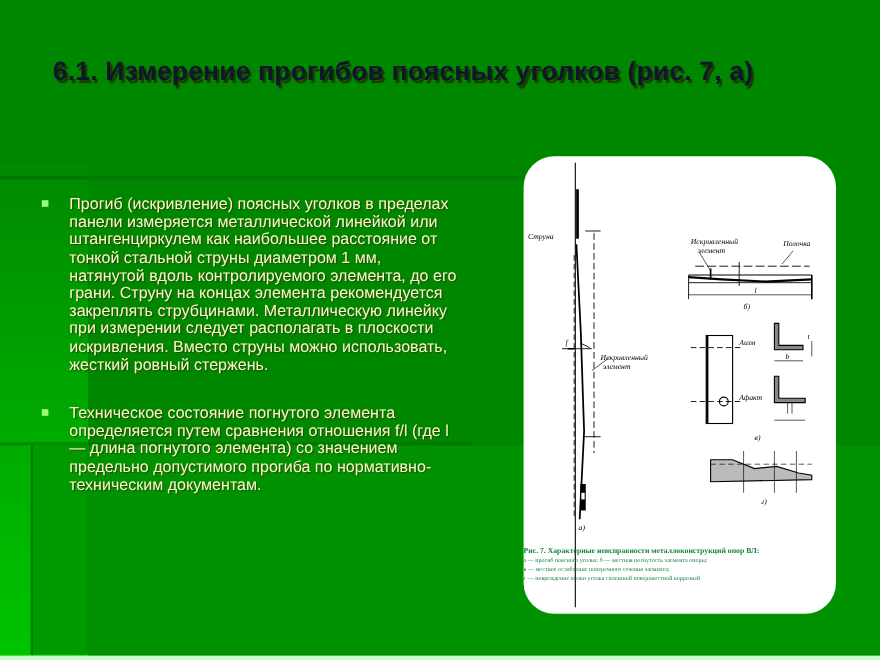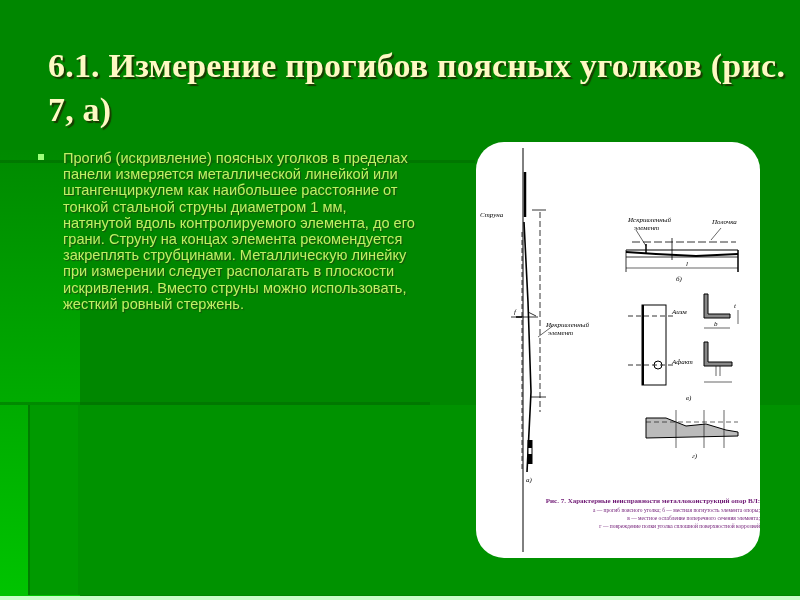--- a/index.html
+++ b/index.html
@@ -25,67 +25,72 @@
     background: #c8ffc8;
   }
   .bg-hline-1 {
     position: absolute; left: 0; top: 160px; width: 475px; height: 3px; background: #006a00; opacity: .55;
   }
   .bg-hline-2 {
     position: absolute; left: 0; top: 402px; width: 430px; height: 3px; background: #006a00; opacity: .5;
   }
   .title {
     position: absolute; left: 48px; top: 44px; width: 740px;
-    color: #fef9c3; font-weight: bold; font-size: 34px; line-height: 44px;
-    font-family: Liberation Serif, serif;
+    color: #0f172a; font-weight: bold; font-size: 24px; line-height: 44px;
+    font-family: Liberation Sans, sans-serif;
     text-shadow: 2px 2px 1px #1a3a00;
     letter-spacing: 0.2px;
   }
   .content {
     position: absolute; left: 36px; top: 150px; width: 380px;
   }
   .bullet {
-    position: relative; padding-left: 27px; color: #bef264;
+    position: relative; padding-left: 27px; color: #fef9c3;
     font-size: 14.6px; line-height: 16.2px;
     text-shadow: 1px 1px 1px #1e4a10;
     margin-bottom: 2px;
+    margin-top: 28px;
   }
   .bullet-mark {
     position: absolute; left: 2px; top: 4px; width: 6px; height: 6px; background: #9cff7a;
   }
   .figure {
     position: absolute; left: 476px; top: 142px; width: 284px; height: 416px;
     background: #ffffff;
     border-radius: 28px;
   }
   .figure svg { position: absolute; left: 0; top: 0; }
   .fig-label { font-family: "Liberation Serif", serif; font-style: italic; font-size: 7px; fill: #000; }
   .caption {
-    position: absolute; left: 0; top: 355px; width: 284px; text-align: right;
-    font-family: "Liberation Serif", serif; color: #701a75;
+    position: absolute; left: 0; top: 355px; width: 284px; text-align: left;
+    font-family: "Liberation Serif", serif; color: #15803d;
   }
   .caption-title { font-size: 7px; font-weight: bold; line-height: 9px; }
   .caption-line { font-size: 5.5px; line-height: 8px; }
 </style>
 </head>
 <body>
 
 <div class="bg-left-grad"></div>
 <div class="bg-panel-2"></div>
 <div class="bg-panel-1"></div>
 <div class="bg-hline-1"></div>
 <div class="bg-hline-2"></div>
 <div class="bg-strip-bottom"></div>
 
 <h1 class="title" style="margin:0;">6.1. Измерение прогибов поясных уголков (рис. 7, а)</h1>
 
 <div class="content">
   <div class="bullet">
     <span class="bullet-mark"></span>
     <span>Прогиб (искривление) поясных уголков в пределах панели измеряется металлической линейкой или штангенциркулем как наибольшее расстояние от тонкой стальной струны диаметром 1 мм, натянутой вдоль контролируемого элемента, до его грани. Струну на концах элемента рекомендуется закреплять струбцинами. Металлическую линейку при измерении следует располагать в плоскости искривления. Вместо струны можно использовать, жесткий ровный стержень.</span>
+  </div>
+  <div class="bullet">
+    <span class="bullet-mark"></span>
+    <span>Техническое состояние погнутого элемента определяется путем сравнения отношения f/l (где l — длина погнутого элемента) со значением предельно допустимого прогиба по нормативно-техническим документам.</span>
   </div>
 </div>
 
 <div class="figure">
   <svg width="284" height="416" viewBox="0 0 284 416">
 
     <g stroke="#000" fill="none">
       <line x1="47" y1="6" x2="47" y2="410" stroke-width="1"></line>
       <line x1="49" y1="30" x2="49" y2="75" stroke-width="2.5"></line>
       <path d="M48 80 L52 160 L55 250 L53 290 L51 330" stroke-width="1.6"></path>

